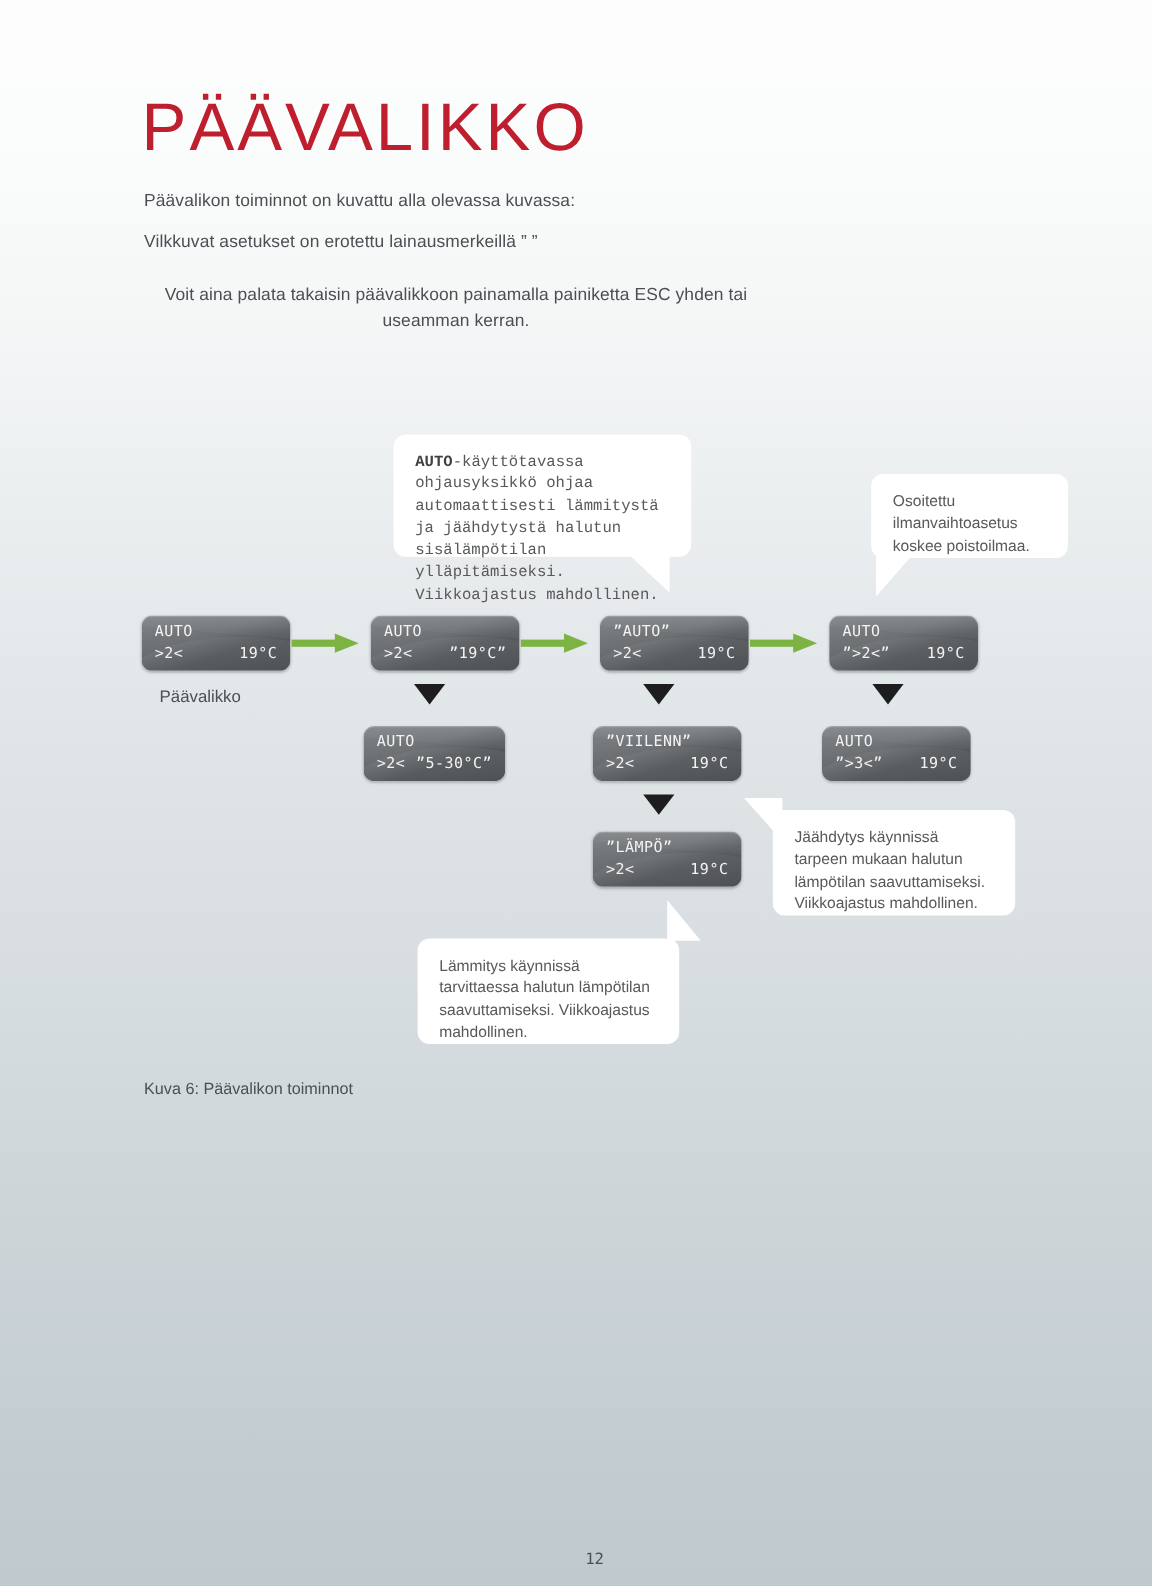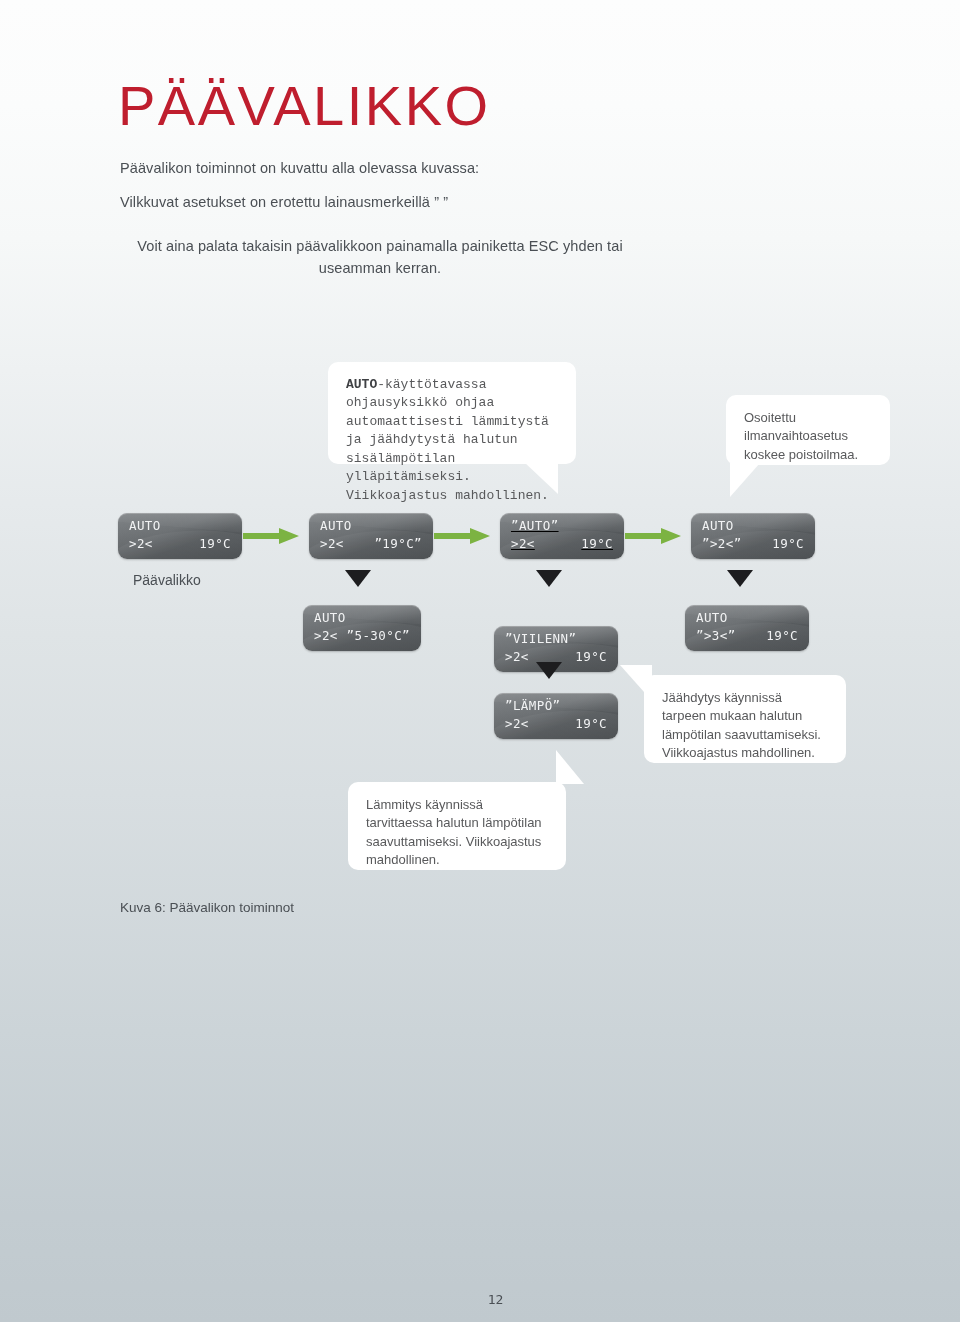--- a/index.html
+++ b/index.html
@@ -293,21 +293,21 @@
       <span>&gt;2&lt;</span>
       <span>”19°C”</span>
     </div>
   </div>
 
   <div class="arrow-right" style="left:434px; top:528px;">
     <span class="shaft"></span>
       <span class="head"></span>
   </div>
 
-  <div class="lcd" style="left:500px; top:513px;text-decoration:underline;">
+  <div class="lcd" style="left:500px; top:513px;">
     <div class="row row1">
         <span>”AUTO”</span>
       </div>
     <div class="row row2">
       <span>&gt;2&lt;</span>
       <span>19°C</span>
     </div>
   </div>
 
   <div class="arrow-right" style="left:625px; top:528px;">
@@ -334,21 +334,21 @@
   <div class="lcd" style="left:303px; top:605px; width:118px;">
     <div class="row row1">
         <span>AUTO</span>
       </div>
     <div class="row row2">
       <span>&gt;2&lt;</span>
       <span>”5-30°C”</span>
     </div>
   </div>
 
-  <div class="lcd" style="left:494px; top:626px;">
+  <div class="lcd" style="left:494px; top:605px;">
     <div class="row row1">
         <span>”VIILENN”</span>
       </div>
     <div class="row row2">
       <span>&gt;2&lt;</span>
       <span>19°C</span>
     </div>
   </div>
 
   <div class="lcd" style="left:685px; top:605px;">

